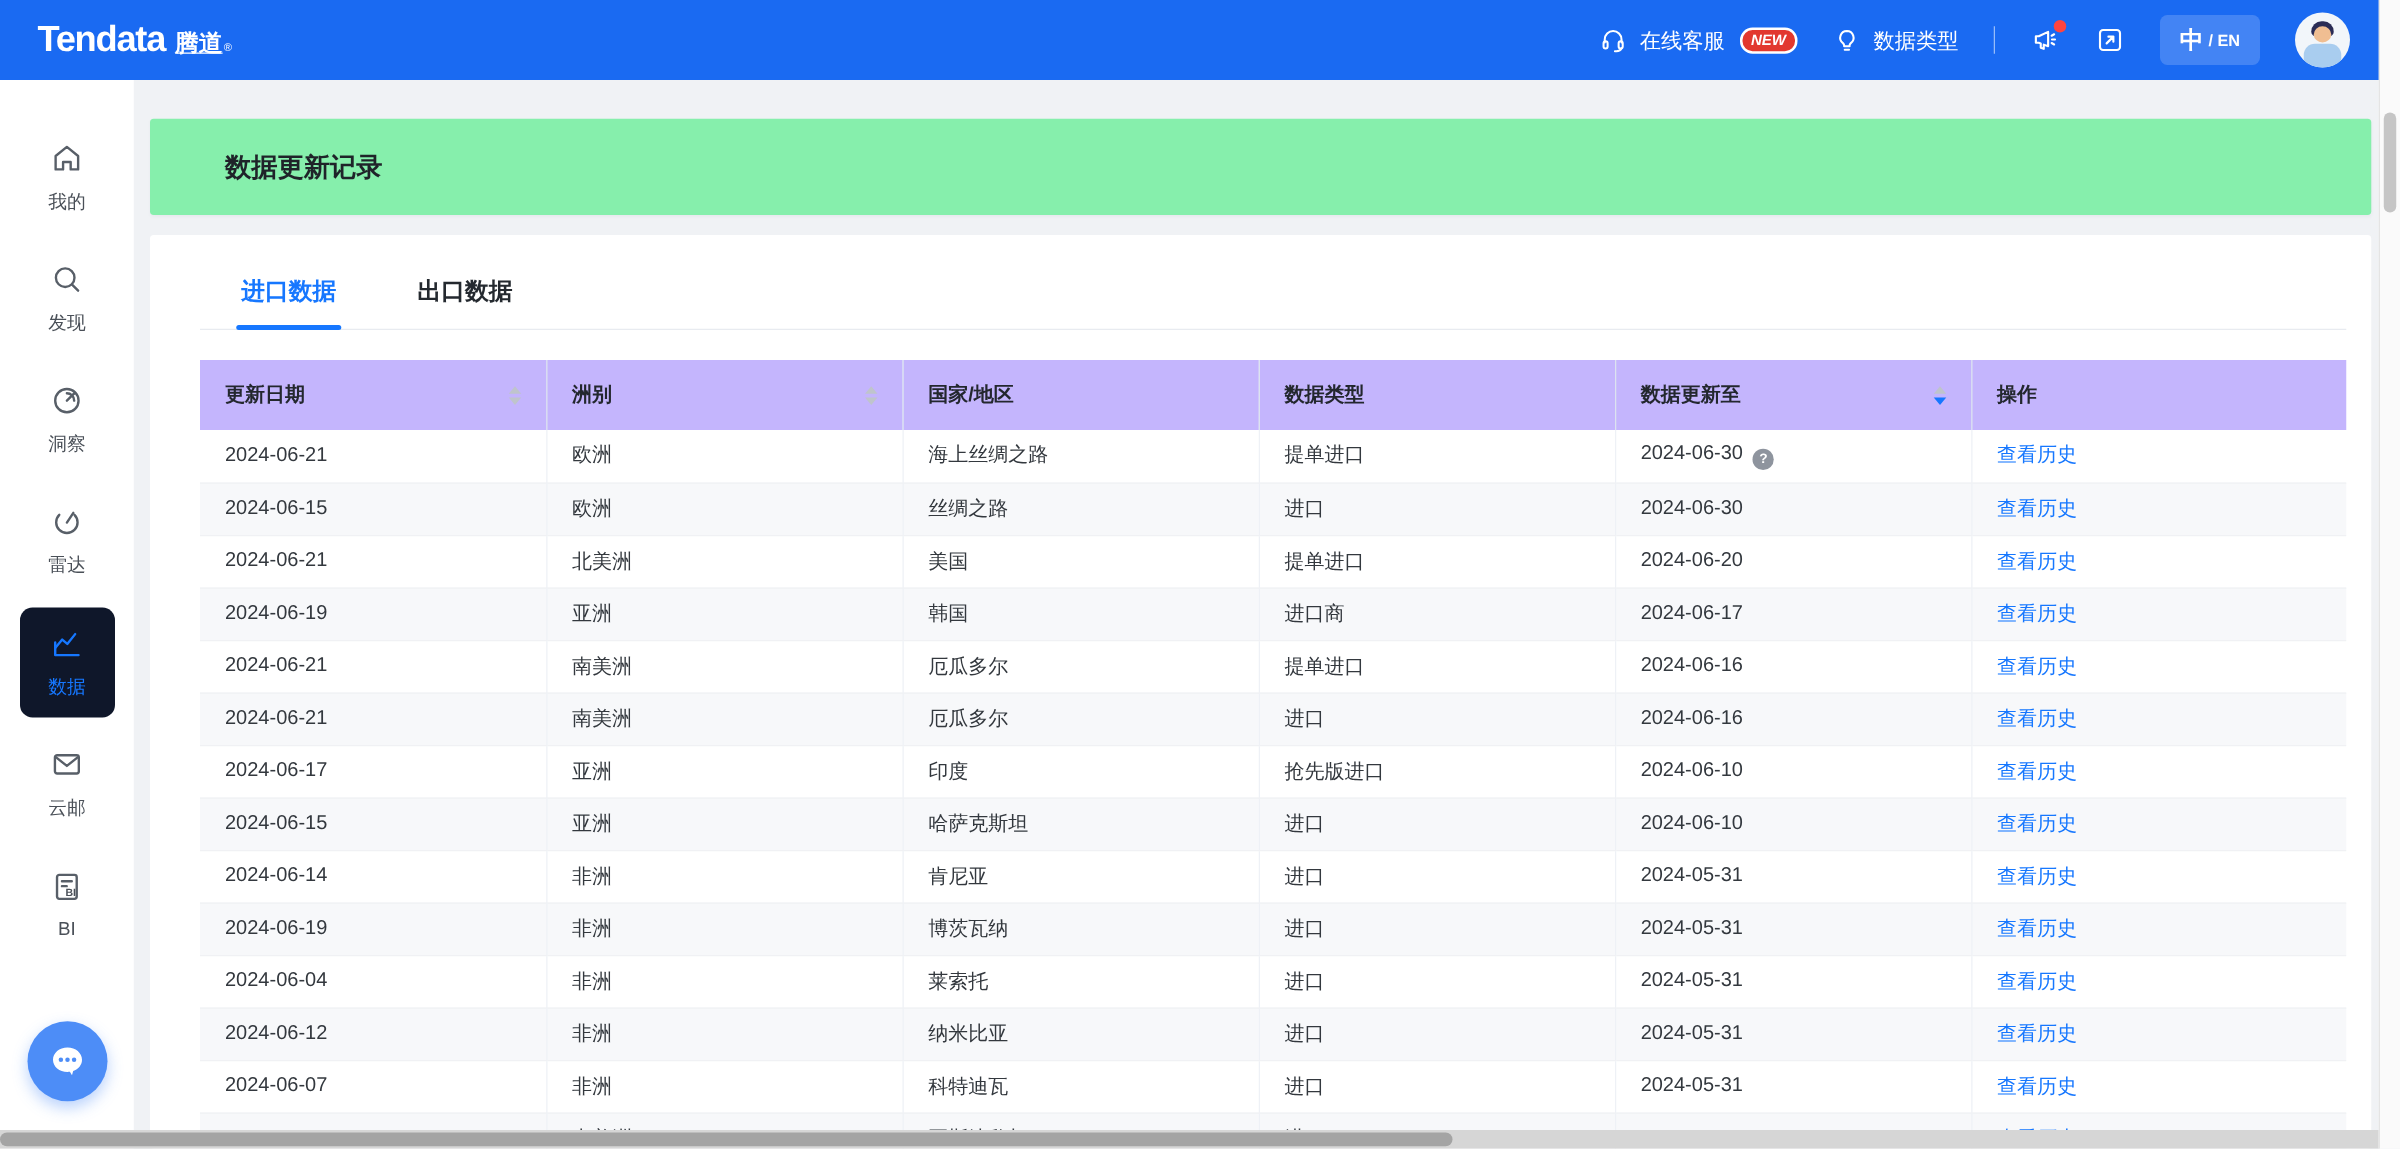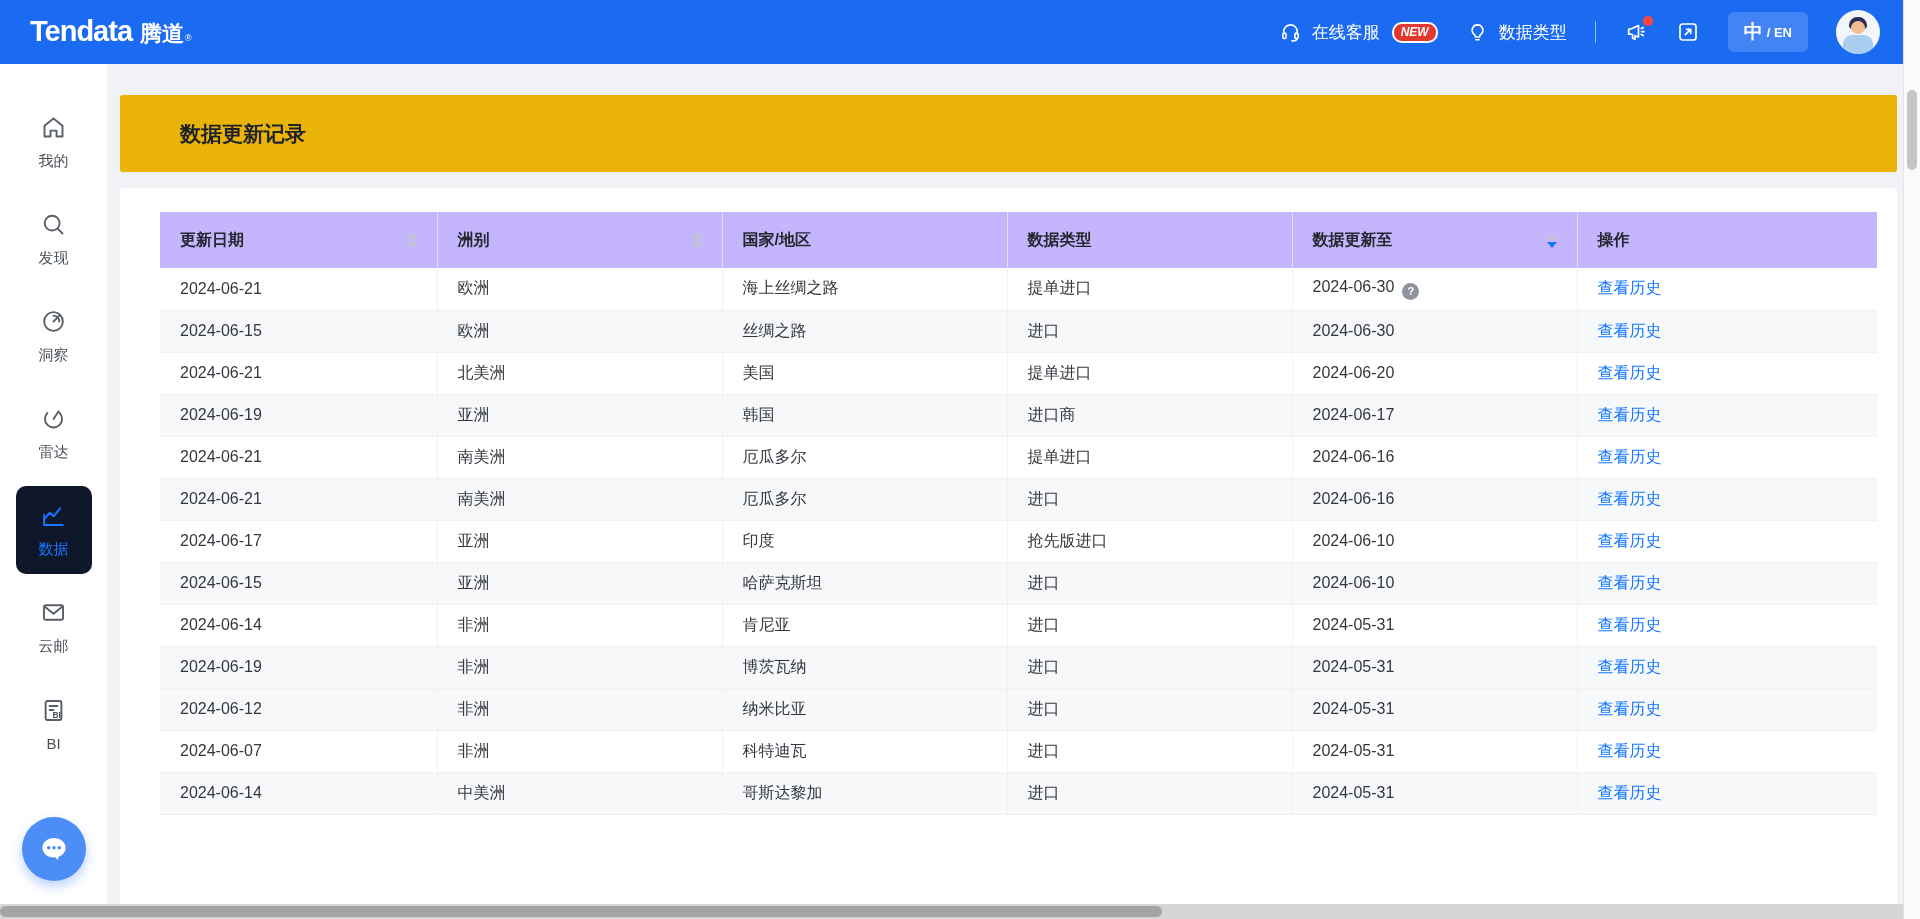--- a/index.html
+++ b/index.html
@@ -3,21 +3,21 @@
 <meta charset="utf-8">
 <style>
   * { margin:0; padding:0; box-sizing:border-box; }
   html,body { width:1920px; height:919px; overflow:hidden; }
   body { font-family:"Liberation Sans", sans-serif; background:#F0F2F5; position:relative; color:#303338; }
 
   
   .topbar { height:64px; background:#1A6AF2; display:flex; align-items:center; padding:0 40px 0 30px; color:#fff; }
   .logo { display:flex; align-items:baseline; cursor:pointer; }
   .logo-en { font-size:29px; font-weight:800; letter-spacing:-1px; }
-  .logo-cn { font-size:22px; margin-left:8px; font-weight:600; }
+  .logo-cn { font-size:19px; margin-left:8px; font-weight:600;text-decoration:underline; }
   .logo-reg { font-size:9px; vertical-align:super; margin-left:1px; }
   .topbar-right { margin-left:auto; display:flex; align-items:center; gap:28px; }
   .tb-item { display:flex; align-items:center; gap:10px; font-size:17px; cursor:pointer; white-space:nowrap; }
   .tb-item svg { width:23px; height:23px; stroke:#fff; fill:none; stroke-width:1.7; stroke-linecap:round; stroke-linejoin:round; }
   .new-badge { background:#E2382F; border:2px solid #fff; border-radius:10px; color:#fff; font-size:12px; font-weight:700; font-style:italic; padding:1px 7px 2px; margin-left:2px; }
   .tb-divider { width:1px; height:22px; background:rgba(255,255,255,.55); }
   .icon-btn { position:relative; cursor:pointer; display:flex; }
   .icon-btn svg { width:24px; height:24px; stroke:#fff; fill:none; stroke-width:1.7; stroke-linecap:round; stroke-linejoin:round; }
   .red-dot { position:absolute; top:-4px; right:-5px; width:10px; height:10px; border-radius:50%; background:#FF4440; }
   .lang-btn { background:rgba(255,255,255,.18); border:none; color:#fff; border-radius:6px; height:40px; padding:0 16px; cursor:pointer; font-family:inherit; display:flex; align-items:center; gap:4px; }
@@ -34,21 +34,21 @@
   .side-item { width:76px; height:88px; border-radius:10px; display:flex; flex-direction:column; align-items:center; justify-content:center; gap:7px; color:#4A5058; cursor:pointer; margin-bottom:9px; }
   .side-item svg { width:27px; height:27px; stroke:#585F68; fill:none; stroke-width:1.7; stroke-linecap:round; stroke-linejoin:round; }
   .side-item.active { background:#0f172a; color:#1677FF; }
   .side-item.active svg { stroke:#1677FF; }
   .side-label { font-size:15px; }
   .fab { width:64px; height:64px; border-radius:50%; background:#4D8DF7; margin-top:13px; display:flex; align-items:center; justify-content:center; cursor:pointer; box-shadow:0 5px 12px rgba(77,141,247,.4); flex:none; }
   .collapse { margin-top:14px; color:#9AA0A8; font-size:26px; cursor:pointer; line-height:1; }
 
   
   main { flex:1; padding:31px 23px 0 13px; display:flex; flex-direction:column; }
-  .title-card { background:#eab308; height:77px; border-radius:3px; display:flex; align-items:center; padding-left:60px; box-shadow:0 1px 3px rgba(31,56,88,.04); flex:none; }
+  .title-card { background:#86efac; height:77px; border-radius:3px; display:flex; align-items:center; padding-left:60px; box-shadow:0 1px 3px rgba(31,56,88,.04); flex:none; }
   .page-title { font-size:21px; font-weight:700; color:#1F2329; }
   .content-card { background:#fff; margin-top:16px; border-radius:3px; flex:1; padding:0 20px 0 40px; overflow:hidden; }
   .tab-bar { display:flex; gap:65px; padding:32px 0 0 33px; border-bottom:1px solid #E8EBF0; }
   .tab { font-size:19px; font-weight:700; color:#24292F; padding-bottom:17px; position:relative; cursor:pointer; }
   .tab.active { color:#1677FF; }
   .tab.active::after { content:""; position:absolute; left:-4px; right:-4px; bottom:-1px; height:4px; border-radius:2px; background:#1677FF; }
 
   .table-wrap { margin-top:24px; }
   table { width:1717px; border-collapse:collapse; table-layout:fixed; }
   thead th { background:#c4b5fd; height:56px; text-align:left; padding:0 20px; font-size:16px; font-weight:700; color:#23272E; border-right:1px solid #DCE3F0; }
@@ -188,20 +188,24 @@
       </svg>
     </div>
     <div class="collapse">»</div>
   </aside>
 
   <main>
     <section class="title-card">
       <h1 class="page-title">数据更新记录</h1>
     </section>
     <section class="content-card">
+      <div class="tab-bar">
+          <div class="tab active"><span>进口数据</span></div>
+          <div class="tab"><span>出口数据</span></div>
+        </div>
       <div class="table-wrap">
         <table>
           <colgroup>
             <col style="width:277px">
               <col style="width:285px">
               <col style="width:285px">
             <col style="width:285px">
               <col style="width:285px">
               <col style="width:300px">
           </colgroup>
@@ -325,20 +329,28 @@
                 <td><a class="link">查看历史</a></td>
               </tr>
               <tr class="alt">
                 <td><span>2024-06-19</span></td>
                 <td><span>非洲</span></td>
                 <td><span>博茨瓦纳</span></td>
                 <td><span>进口</span></td>
                 <td><span>2024-05-31</span></td>
                 <td><a class="link">查看历史</a></td>
               </tr>
+              <tr class="">
+                <td><span>2024-06-04</span></td>
+                <td><span>非洲</span></td>
+                <td><span>莱索托</span></td>
+                <td><span>进口</span></td>
+                <td><span>2024-05-31</span></td>
+                <td><a class="link">查看历史</a></td>
+              </tr>
               <tr class="alt">
                 <td><span>2024-06-12</span></td>
                 <td><span>非洲</span></td>
                 <td><span>纳米比亚</span></td>
                 <td><span>进口</span></td>
                 <td><span>2024-05-31</span></td>
                 <td><a class="link">查看历史</a></td>
               </tr>
               <tr class="">
                 <td><span>2024-06-07</span></td>

